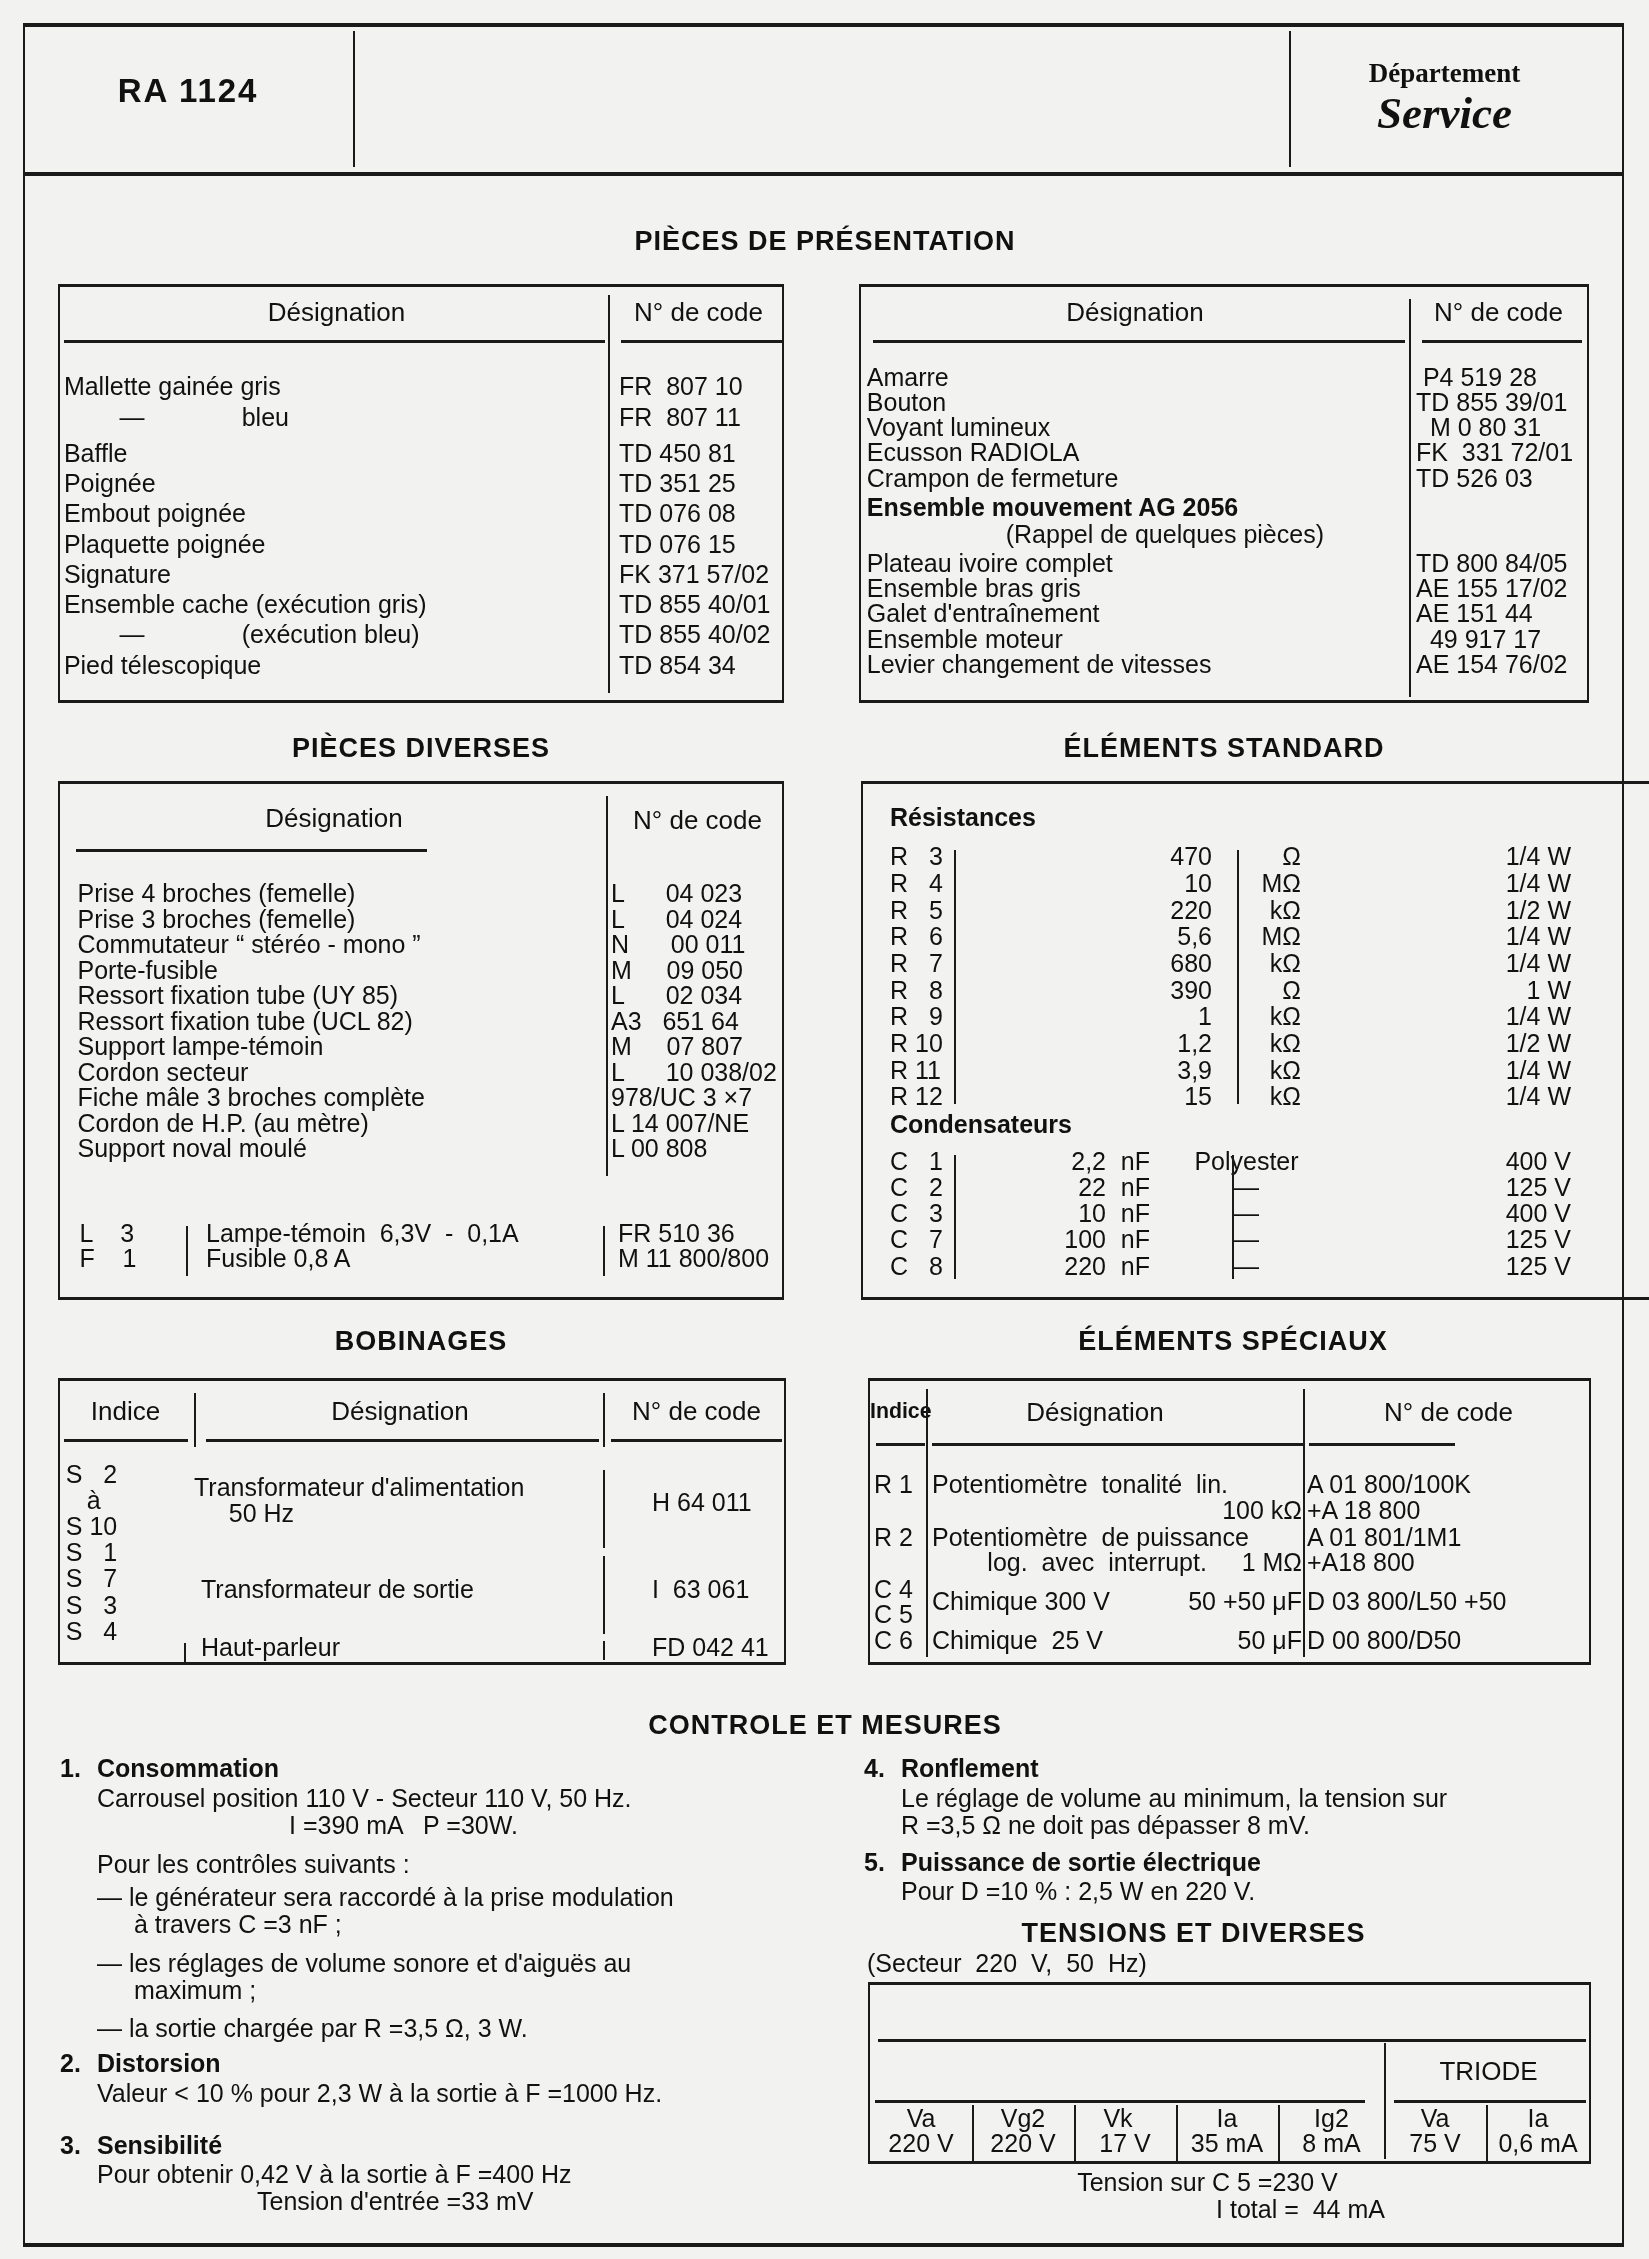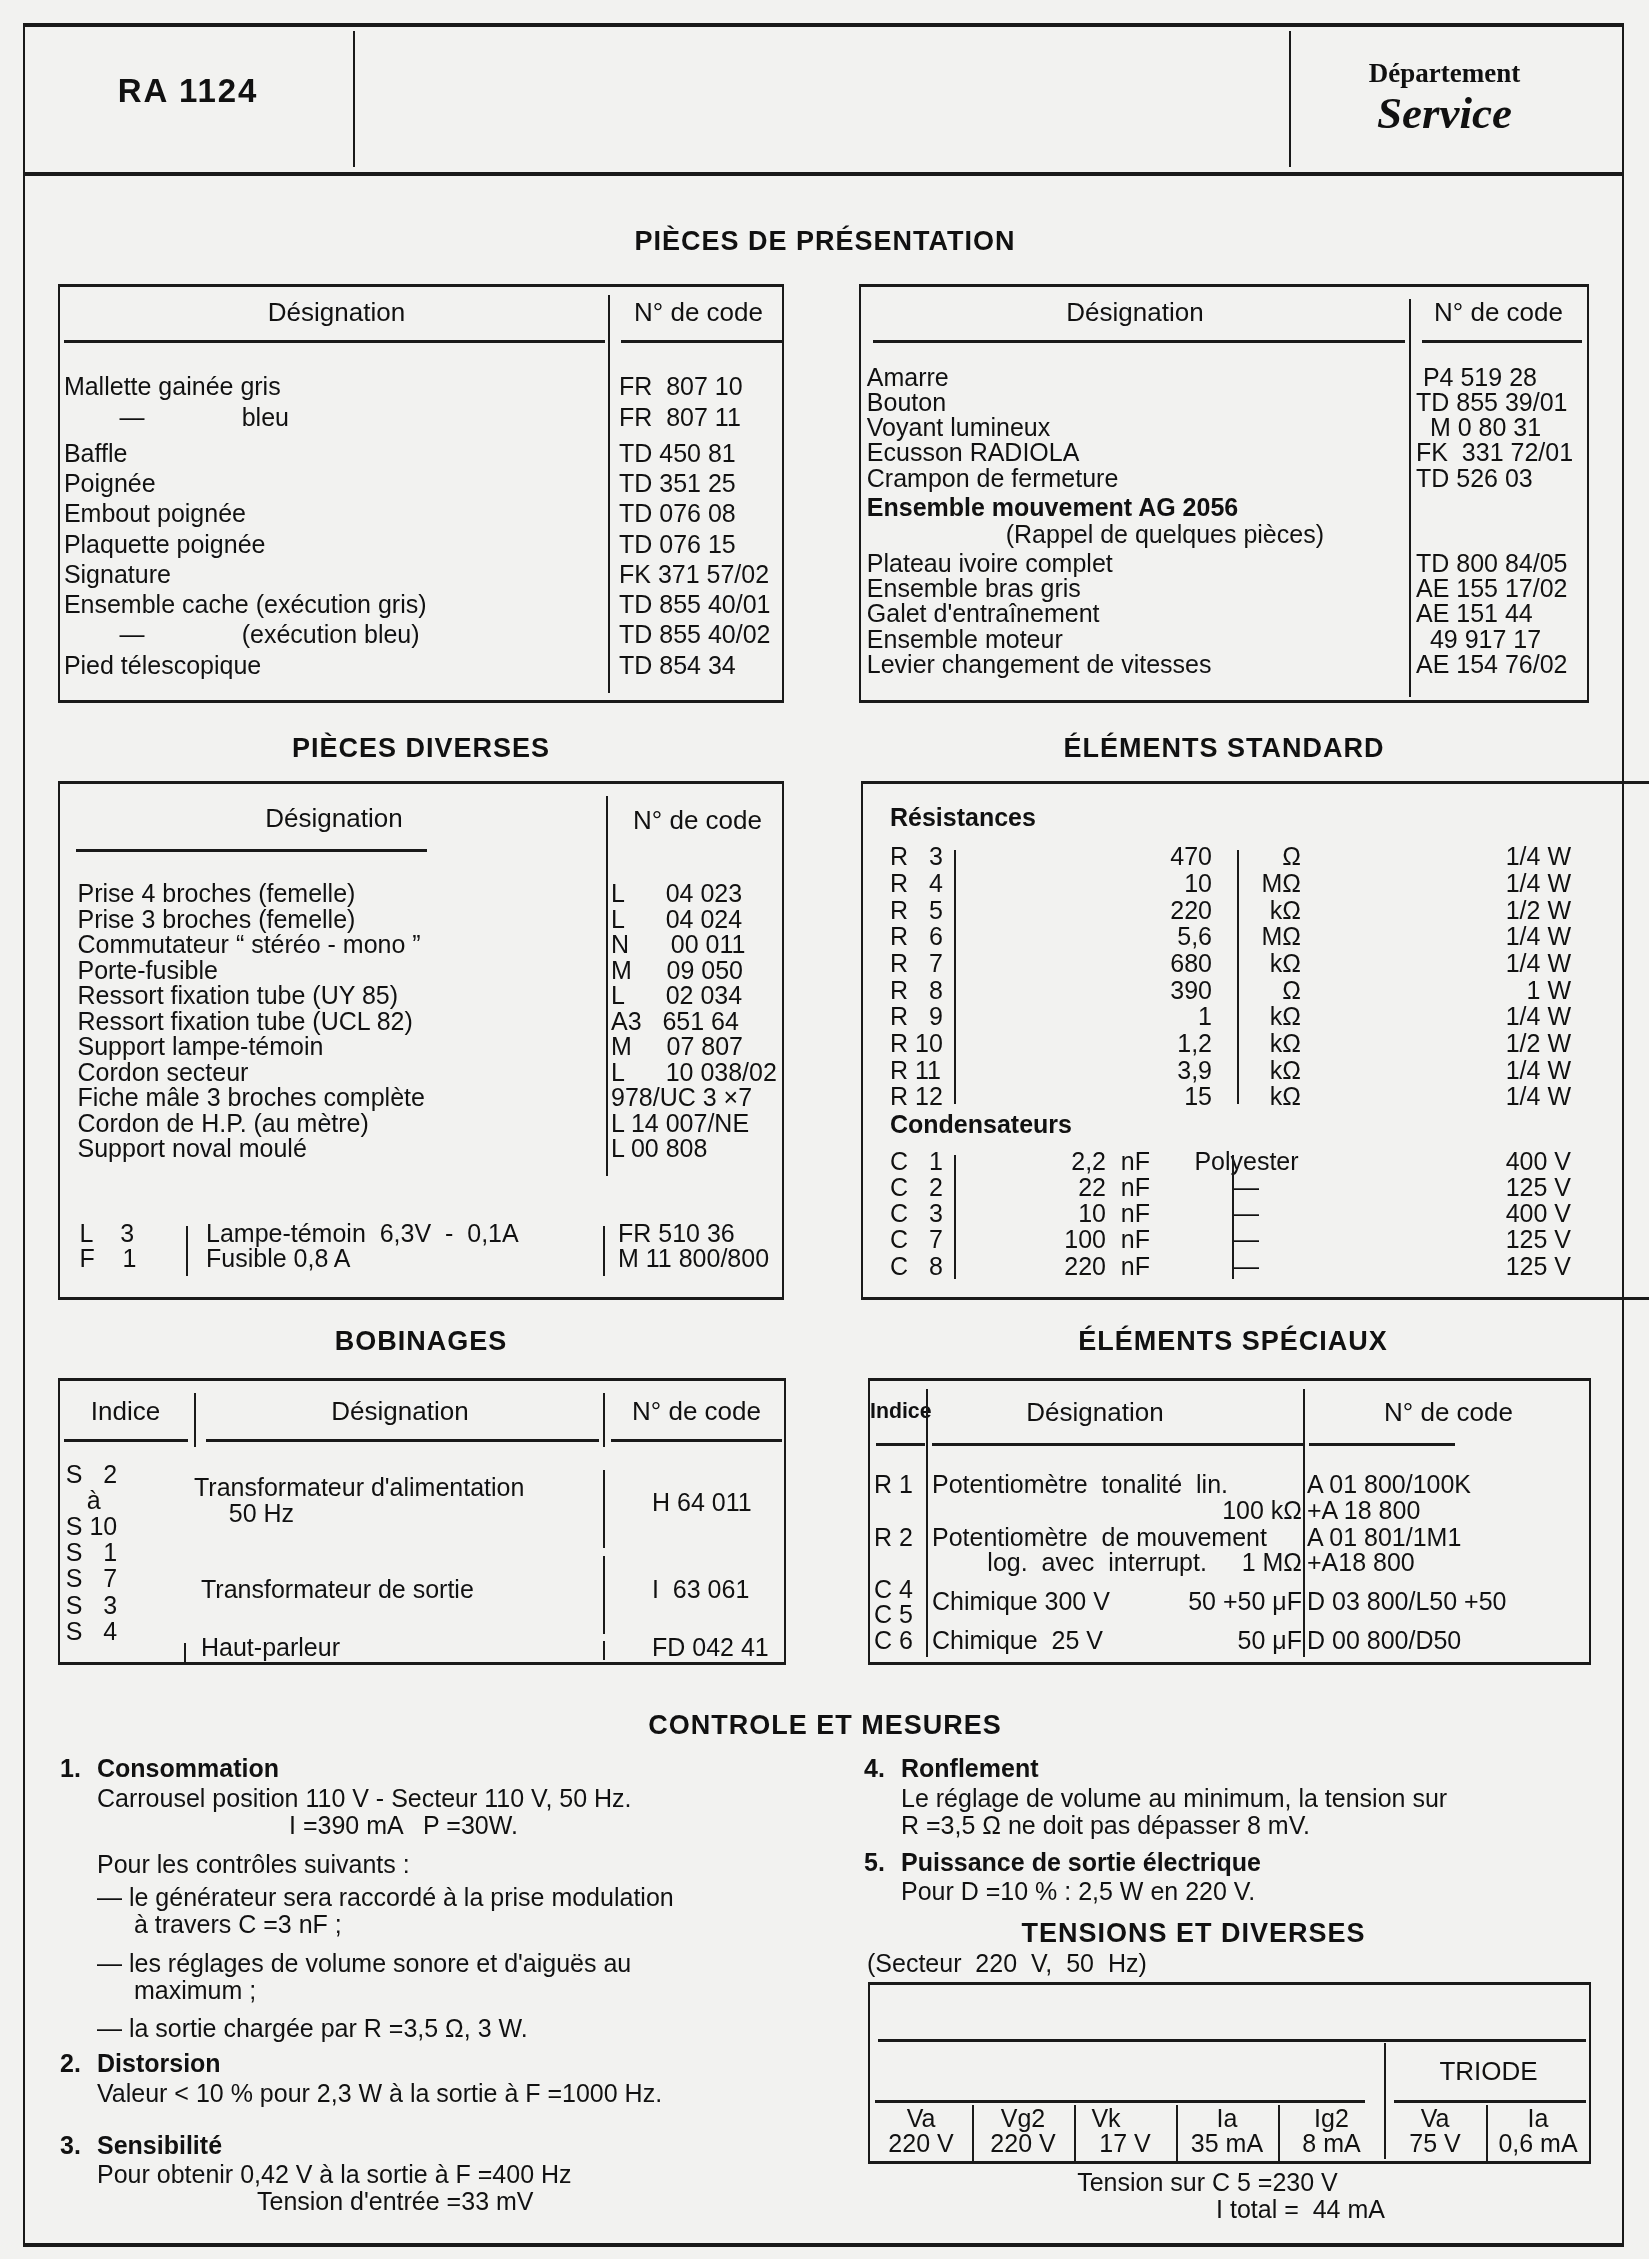--- a/index.html
+++ b/index.html
@@ -267,21 +267,21 @@
   <div class="th-line" style="left:439px;width:146px;top:62px;width:146px"></div>
   <div class="vline" style="left:56px;top:7.8px;height:268px"></div>
   <div class="vline" style="left:433px;top:7.8px;height:268px"></div>
   <div id="spec-rows">
       <div class="row" style="left:3.9px;top:89px">R 1</div>
       <div class="row" style="left:62px;top:89px">Potentiomètre  tonalité  lin.</div>
       <div class="row right" style="left:243px;width:189px;top:115px">100 kΩ</div>
       <div class="row" style="left:437px;top:89px">A 01 800/100K</div>
       <div class="row" style="left:437px;top:115px">+A 18 800</div>
       <div class="row" style="left:3.9px;top:142px">R 2</div>
-      <div class="row" style="left:62px;top:142px">Potentiomètre  de mouvement</div>
+      <div class="row" style="left:62px;top:142px">Potentiomètre  de puissance</div>
       <div class="row right" style="left:78px;width:354px;top:167px">log.  avec  interrupt.     1 MΩ</div>
       <div class="row" style="left:437px;top:142px">A 01 801/1M1</div>
       <div class="row" style="left:437px;top:167px">+A18 800</div>
       <div class="row" style="left:3.9px;top:196px;line-height:25px">C 4
 C 5</div>
       <div class="row" style="left:62px;top:206px">Chimique 300 V</div>
       <div class="row right" style="left:243px;width:189px;top:206px">50 +50 μF</div>
       <div class="row" style="left:437px;top:206px">D 03 800/L50 +50</div>
       <div class="row" style="left:3.9px;top:245px">C 6</div>
       <div class="row" style="left:62px;top:245px">Chimique  25 V</div>
@@ -326,21 +326,21 @@
   <div class="th" style="left:519px;width:199px;top:71px">TRIODE</div>
   <div class="th-line" style="left:4.9px;width:490px;top:115px"></div>
   <div class="th-line" style="left:524px;width:192px;top:115px"></div>
   <div class="vline" style="left:514px;top:58px;height:116px"></div>
   <div id="ucl-cells">
       <div class="row center" style="left:0px;width:102px;top:121px;line-height:25px">Va</div>
       <div class="row center" style="left:0px;width:102px;top:146px;line-height:25px">220 V</div>
       <div class="row center" style="left:102px;width:102px;top:121px;line-height:25px">Vg2</div>
       <div class="row center" style="left:102px;width:102px;top:146px;line-height:25px">220 V</div>
       <div class="vline" style="left:102px;top:120px;height:56px"></div>
-      <div class="row center" style="left:192px;width:88px;top:121px;line-height:25px">Vk</div>
+      <div class="row center" style="left:204px;width:88px;top:121px;line-height:25px">Vk</div>
       <div class="row center" style="left:204px;width:102px;top:146px;line-height:25px">17 V</div>
       <div class="vline" style="left:204px;top:120px;height:56px"></div>
       <div class="row center" style="left:306px;width:102px;top:121px;line-height:25px">Ia</div>
       <div class="row center" style="left:306px;width:102px;top:146px;line-height:25px">35 mA</div>
       <div class="vline" style="left:306px;top:120px;height:56px"></div>
       <div class="row center" style="left:408px;width:107px;top:121px;line-height:25px">Ig2</div>
       <div class="row center" style="left:408px;width:107px;top:146px;line-height:25px">8 mA</div>
       <div class="vline" style="left:408px;top:120px;height:56px"></div>
       <div class="row center" style="left:514px;width:102px;top:121px;line-height:25px">Va</div>
       <div class="row center" style="left:514px;width:102px;top:146px;line-height:25px">75 V</div>

